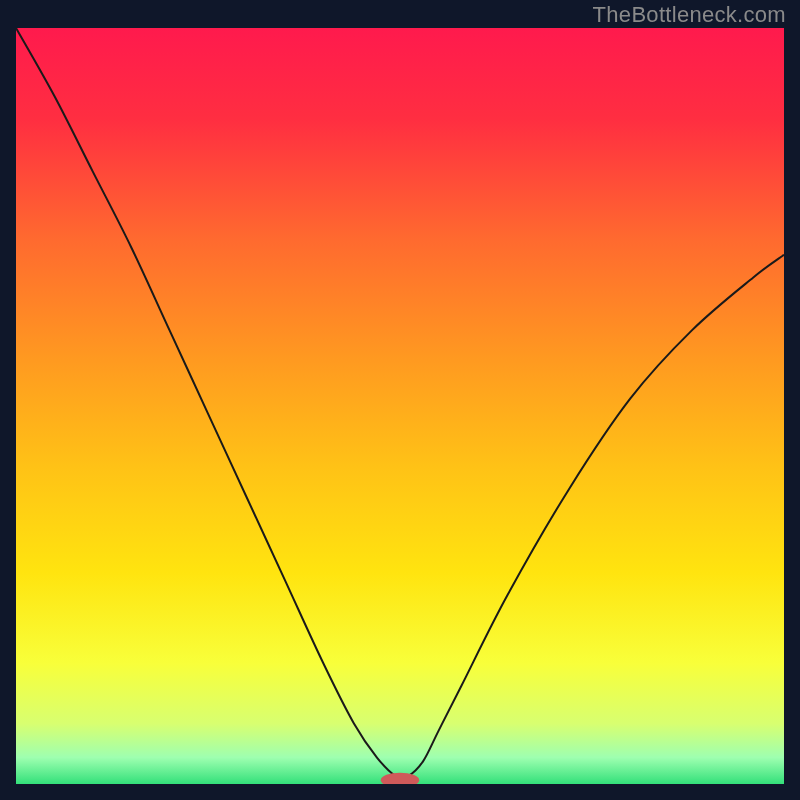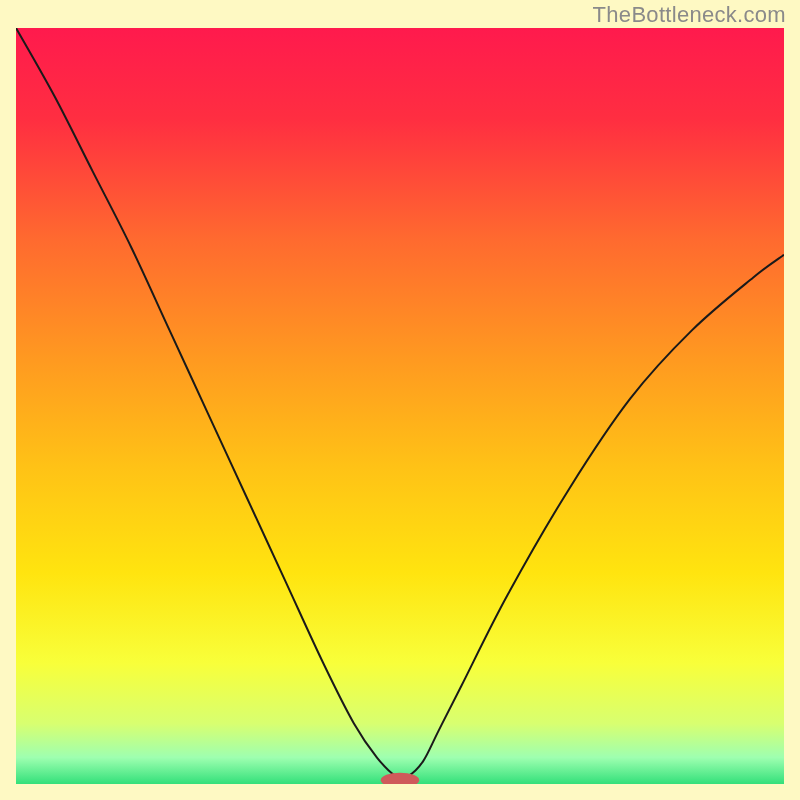--- a/index.html
+++ b/index.html
@@ -8,21 +8,21 @@
     width: 800px;
     height: 800px;
     overflow: hidden;
     background: #000;
     font-family: Arial, Helvetica, sans-serif;
   }
   .frame {
     position: absolute;
     left: 0; top: 0;
     width: 800px; height: 800px;
-    background: #fef9c3;
+    background: #0f172a;
   }
   .plot {
     position: absolute;
     left: 16px;
     top: 28px;
     width: 768px;
     height: 756px;
   }
   .watermark {
     position: absolute;

